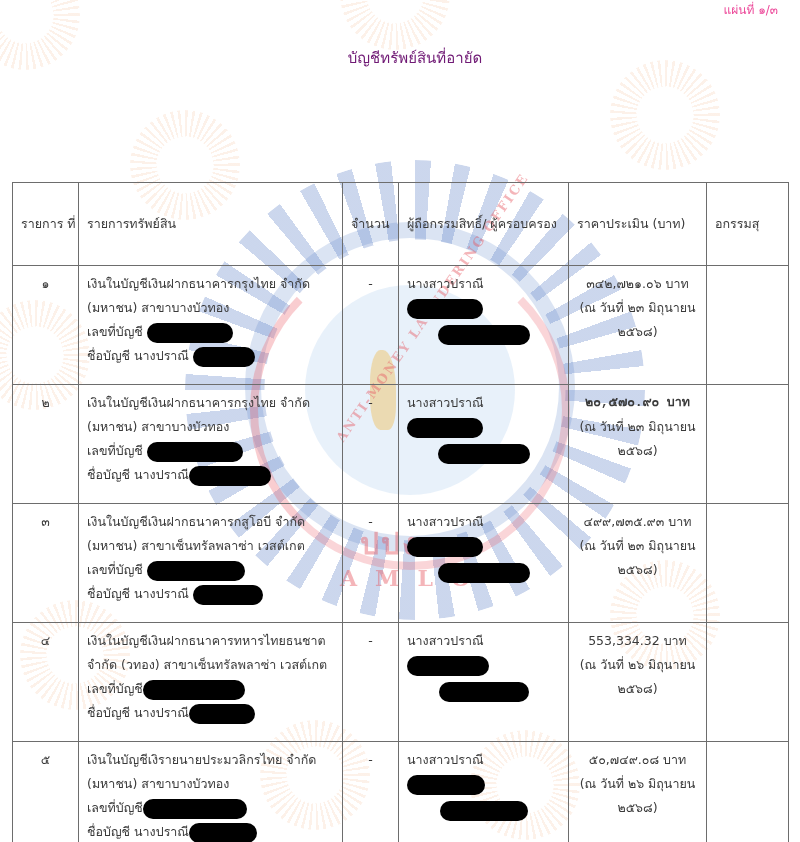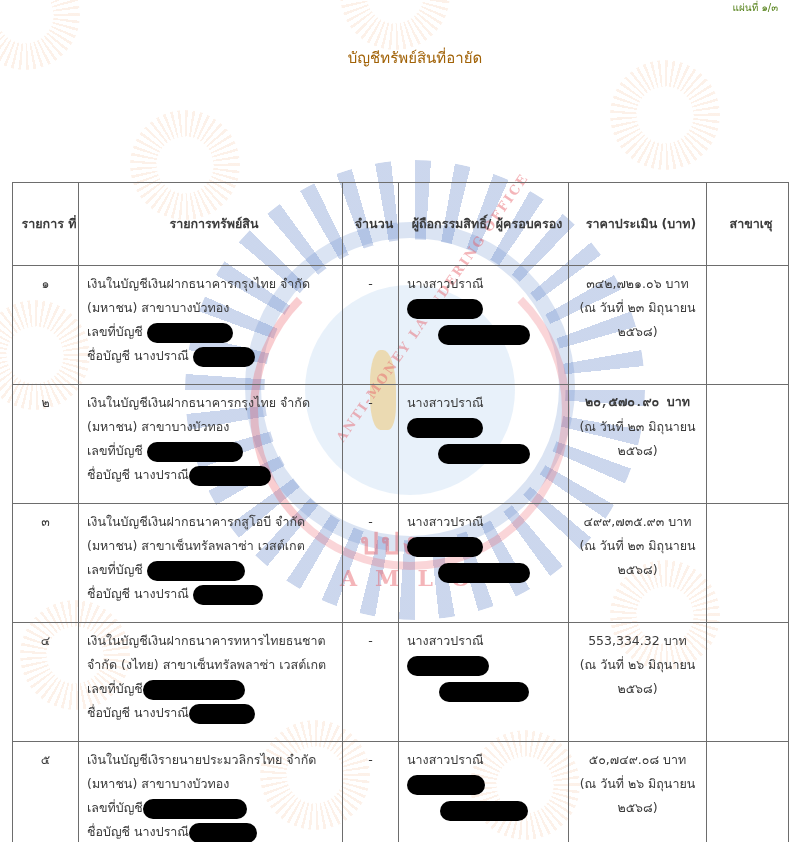--- a/index.html
+++ b/index.html
@@ -21,29 +21,29 @@
   .wm-globe { left: 305px; top: 285px; width: 210px; height: 210px; border-radius: 50%;
     background: rgba(150,190,230,0.22); }
   .wm-map { left: 370px; top: 350px; width: 26px; height: 80px; border-radius: 40% 50% 30% 40%;
     background: rgba(240,190,90,0.45); }
   .wm-text { font-family: "DejaVu Serif", serif; font-size: 14px; color: rgba(230,90,100,0.45); font-weight: bold; letter-spacing: 2px; }
   .wm-seal { width: 110px; height: 110px; border-radius: 50%;
     background: repeating-conic-gradient(rgba(240,170,120,0.16) 0deg 3deg, rgba(255,255,255,0) 3deg 8deg);
     -webkit-mask: radial-gradient(circle, transparent 0 28px, #000 29px 55px, transparent 56px);
     mask: radial-gradient(circle, transparent 0 28px, #000 29px 55px, transparent 56px); }
 
-  .sheet-no { position: absolute; right: 22px; top: 0px; font-size: 10px; color: #4d7c0f; z-index: 2; }
+  .sheet-no { position: absolute; right: 22px; top: 0px; font-size: 12px; color: #ec4899; z-index: 2; }
   .titles { position: absolute; left: 0; top: 46px; width: 800px; text-align: center; z-index: 2; }
-  .titles div { font-size: 14px; line-height: 25px; color: #a16207; padding-left: 30px; }
+  .titles div { font-size: 14px; line-height: 25px; color: #701a75; padding-left: 30px; }
   .title-main { font-size: 15px !important; }
   .redact { display: inline-block; background: #000; border-radius: 12px; vertical-align: middle; }
 
   table.assets { position: absolute; left: 12px; top: 182px; width: 776px; border-collapse: collapse; z-index: 2; table-layout: fixed; }
   table.assets th, table.assets td { border: 1px solid #6d6d6d; font-size: 12.5px; color: #3a3a3a; vertical-align: top; }
-  table.assets th { font-weight: bold; height: 80px; vertical-align: middle; text-align: center; line-height: 24px; padding-left: 8px; }
+  table.assets th { font-weight: normal; height: 80px; vertical-align: middle; text-align: left; line-height: 24px; padding-left: 8px; }
   table.assets td { height: 112px; padding: 6px 8px 0 8px; line-height: 24px; }
   td.c-no, td.c-qty { text-align: center; }
   td.c-price { text-align: center; }
   .owner-line2 { display: block; text-align: center; margin-top: 2px; }
 </style>
 </head>
 <body>
 
 <div class="wm wm-rays"></div>
 <div class="wm wm-ring"></div>
@@ -78,21 +78,21 @@
       <col style="width:138px">
       <col style="width:82px">
   </colgroup>
   <thead>
     <tr>
       <th>รายการ ที่</th>
       <th>รายการทรัพย์สิน</th>
       <th>จำนวน</th>
       <th>ผู้ถือกรรมสิทธิ์/ ผู้ครอบครอง</th>
       <th>ราคาประเมิน (บาท)</th>
-      <th>สาขาเซุ</th>
+      <th>อกรรมสุ</th>
     </tr>
   </thead>
   <tbody>
     <tr>
       <td class="c-no">๑</td>
       <td>
         <div>เงินในบัญชีเงินฝากธนาคารกรุงไทย จำกัด (มหาชน) สาขาบางบัวทอง</div>
         <div><span>เลขที่บัญชี</span> <span class="redact" style="width:86px;height:20px;"></span></div>
         <div><span>ชื่อบัญชี นางปราณี</span> <span class="redact" style="width:62px;height:20px;"></span></div>
       </td>
@@ -139,21 +139,21 @@
       </td>
       <td class="c-price">
         <div>๔๙๙,๗๓๕.๙๓ บาท</div>
         <div>(ณ วันที่ ๒๓ มิถุนายน ๒๕๖๘)</div>
       </td>
       <td></td>
     </tr>
     <tr>
       <td class="c-no">๔</td>
       <td>
-        <div>เงินในบัญชีเงินฝากธนาคารทหารไทยธนชาต จำกัด (งไทย) สาขาเซ็นทรัลพลาซ่า เวสต์เกต</div>
+        <div>เงินในบัญชีเงินฝากธนาคารทหารไทยธนชาต จำกัด (วทอง) สาขาเซ็นทรัลพลาซ่า เวสต์เกต</div>
         <div><span>เลขที่บัญชี</span><span class="redact" style="width:102px;height:20px;"></span></div>
         <div><span>ชื่อบัญชี นางปราณี</span><span class="redact" style="width:66px;height:20px;"></span></div>
       </td>
       <td class="c-qty">-</td>
       <td>
         <span>นางสาวปราณี</span> <span class="redact" style="width:82px;height:20px;"></span>
         <span class="owner-line2"><span class="redact" style="width:90px;height:20px;"></span></span>
       </td>
       <td class="c-price">
         <div>553,334.32 บาท</div>

